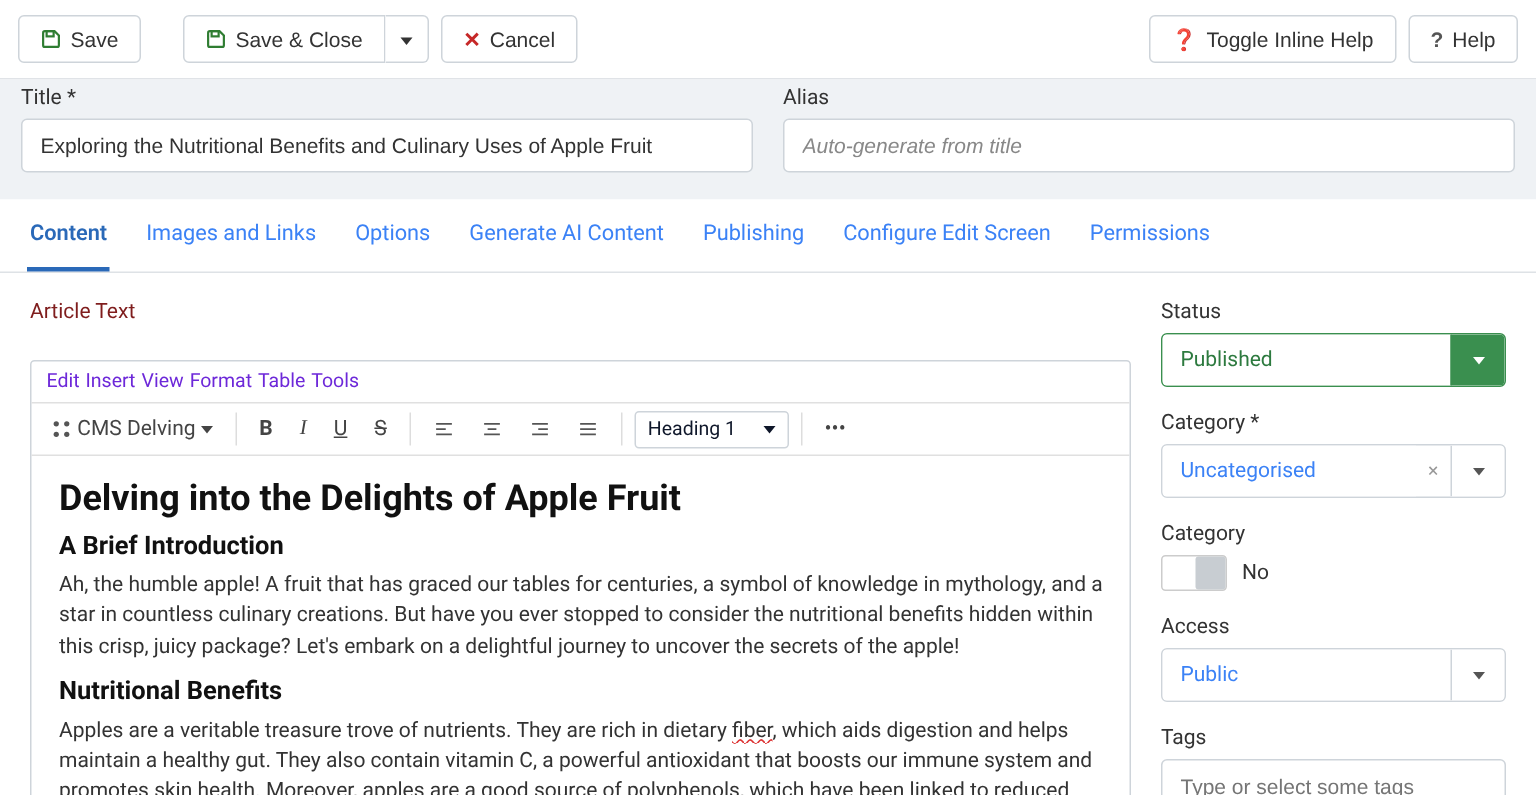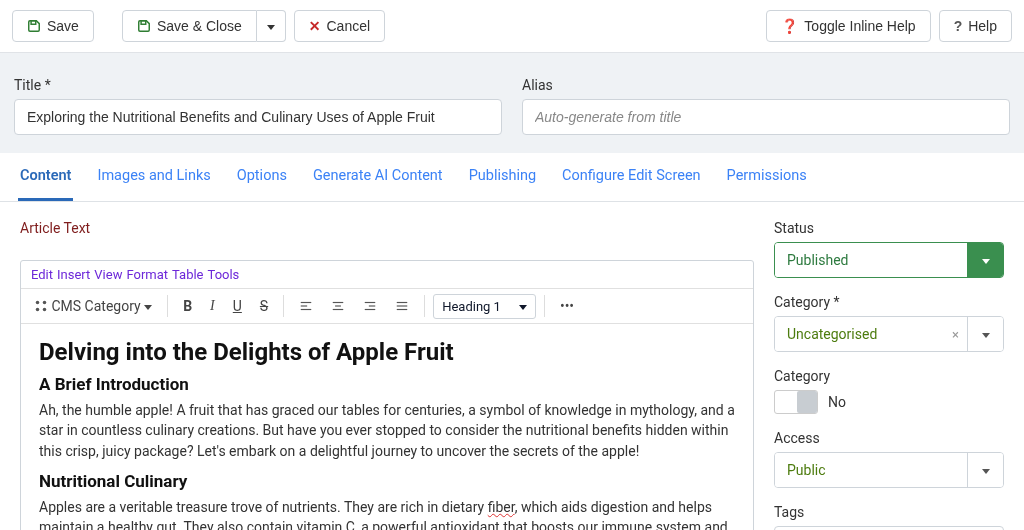--- a/index.html
+++ b/index.html
@@ -5,21 +5,21 @@
 * { box-sizing: border-box; margin: 0; padding: 0; }
 body { font-family: -apple-system, BlinkMacSystemFont, "Segoe UI", Roboto, Arial, sans-serif; font-size: 14px; color: #333; background: #fff; }
 .toolbar { display: flex; justify-content: space-between; padding: 10px 12px; border-bottom: 1px solid #e0e3e7; background: #fff; }
 .toolbar-left, .toolbar-right { display: flex; gap: 8px; }
 .btn { display: inline-flex; align-items: center; gap: 6px; padding: 7px 14px; border: 1px solid #ced4da; border-radius: 4px; background: #fff; color: #333; cursor: pointer; font-size: 14px; }
 .btn-group { display: flex; }
 .btn-group .btn:first-child { border-top-right-radius: 0; border-bottom-right-radius: 0; margin-left: 20px; }
 .btn-group .btn:last-child { border-top-left-radius: 0; border-bottom-left-radius: 0; border-left: none; padding: 7px 10px; }
 .icon-cancel { color: #c62828; font-weight: bold; }
 .icon-help { color: #555; font-weight: bold; }
-.header-fields { display: flex; gap: 20px; padding: 24px 14px 18px; background: #eff2f5; }
+.header-fields { display: flex; gap: 20px; padding: 4px 14px 18px; background: #eff2f5; }
 .field-col { flex: 1; }
 .field-col.wide { flex: 1; }
 .field-label { display: block; font-size: 14px; color: #333; margin-bottom: 6px; }
 .text-input { width: 100%; padding: 9px 12px; border: 1px solid #ced4da; border-radius: 4px; font-size: 14px; color: #333; }
 .text-input::placeholder { color: #888; font-style: italic; }
 .tabs { display: flex; gap: 22px; padding: 0 18px; border-bottom: 1px solid #dee2e6; background: #fff; align-items: flex-end; }
 .tab { padding: 14px 2px; color: #3b82f6; cursor: pointer; font-size: 14.5px; border-bottom: 3px solid transparent; }
 .tab.active { color: #2a69b8; border-bottom-color: #2a69b8; font-weight: 600; }
 .content-area { display: flex; gap: 20px; padding: 18px 20px; }
 .editor-col { flex: 1; min-width: 0; }
@@ -34,21 +34,21 @@
 .tb-select { padding: 4px 8px; border: 1px solid #ced4da; border-radius: 3px; font-size: 13px; color: #0f172a; display: inline-flex; align-items: center; gap: 18px; cursor: pointer; }
 .editor-body { padding: 14px 18px 6px; height: 260px; overflow-y: auto; position: relative; }
 .editor-body h1 { font-size: 24px; font-weight: 700; margin-bottom: 8px; color: #111; }
 .editor-body h2 { font-size: 17px; font-weight: 700; margin: 8px 0 6px; color: #111; }
 .editor-body p { font-size: 14px; line-height: 1.45; color: #333; margin-bottom: 10px; }
 .spell { text-decoration: underline wavy #d33; text-decoration-thickness: 1px; }
 .side-field { margin-bottom: 16px; }
 .side-label { display: block; font-size: 14px; color: #333; margin-bottom: 6px; }
 .select-box { display: flex; align-items: stretch; border: 1px solid #ced4da; border-radius: 4px; overflow: hidden; }
 .select-box.green { border-color: #3a8f4f; }
-.select-value { flex: 1; padding: 9px 12px; font-size: 14px; color: #4d7c0f; background: #fff; }
+.select-value { flex: 1; padding: 9px 12px; font-size: 14px; color: #3b82f6; background: #fff; }
 .select-box.green .select-value { color: #2d7a3f; }
 .select-caret { width: 36px; display: flex; align-items: center; justify-content: center; border-left: 1px solid #ced4da; background: #fff; color: #555; cursor: pointer; }
 .select-box.green .select-caret { background: #3a8f4f; color: #fff; border-left-color: #3a8f4f; }
 .select-clear { padding: 0 8px; display: flex; align-items: center; color: #999; cursor: pointer; font-size: 13px; }
 .toggle-wrap { display: flex; align-items: center; gap: 10px; }
 .toggle { width: 44px; height: 24px; border: 1px solid #ccc; border-radius: 3px; background: #fff; position: relative; cursor: pointer; }
 .toggle-knob { position: absolute; right: 0; top: 0; width: 20px; height: 22px; background: #c8cdd2; border-radius: 2px; }
 .tag-input { width: 100%; padding: 9px 12px; border: 1px solid #ced4da; border-radius: 4px; font-size: 14px; color: #888; }
 .caret-down::after { content: ""; display: inline-block; border-left: 4px solid transparent; border-right: 4px solid transparent; border-top: 5px solid currentColor; vertical-align: middle; }
 svg { display: block; }
@@ -132,21 +132,21 @@
         <span>Tools</span>
       </div>
       <div class="editor-toolbar">
         <span class="tb-btn">
           <svg width="14" height="14" viewBox="0 0 24 24">
               <circle cx="6" cy="6" r="3" fill="#555"></circle>
               <circle cx="18" cy="6" r="3" fill="#555"></circle>
               <circle cx="6" cy="18" r="3" fill="#555"></circle>
               <circle cx="18" cy="18" r="3" fill="#555"></circle>
             </svg>
-          &nbsp;<span>CMS Category</span>&nbsp;<span class="caret-down"></span>
+          &nbsp;<span>CMS Delving</span>&nbsp;<span class="caret-down"></span>
         </span>
         <span class="tb-sep"></span>
         <span class="tb-btn">
             <b>B</b>
           </span>
         <span class="tb-btn">
             <i style="font-family:serif">I</i>
           </span>
         <span class="tb-btn">
             <u>U</u>
@@ -188,21 +188,21 @@
             <span>Heading 1</span>
             <span class="caret-down"></span>
           </span>
         <span class="tb-sep"></span>
         <span class="tb-btn">•••</span>
       </div>
       <div class="editor-body">
         <h1>Delving into the Delights of Apple Fruit</h1>
         <h2>A Brief Introduction</h2>
         <p>Ah, the humble apple! A fruit that has graced our tables for centuries, a symbol of knowledge in mythology, and a star in countless culinary creations. But have you ever stopped to consider the nutritional benefits hidden within this crisp, juicy package? Let's embark on a delightful journey to uncover the secrets of the apple!</p>
-        <h2>Nutritional Culinary</h2>
+        <h2>Nutritional Benefits</h2>
         <p><span>Apples are a veritable treasure trove of nutrients. They are rich in dietary </span><span class="spell">fiber</span><span>, which aids digestion and helps maintain a healthy gut. They also contain vitamin C, a powerful antioxidant that boosts our immune system and promotes skin health. Moreover, apples are a good source of </span><span class="spell">polyphenols</span><span>, which have been linked to reduced risks of chronic diseases.</span></p>
       </div>
     </div>
   </div>
 
   <div class="sidebar-col">
     <div class="side-field">
       <label class="side-label">Status</label>
       <div class="select-box green">
         <div class="select-value">Published</div>

